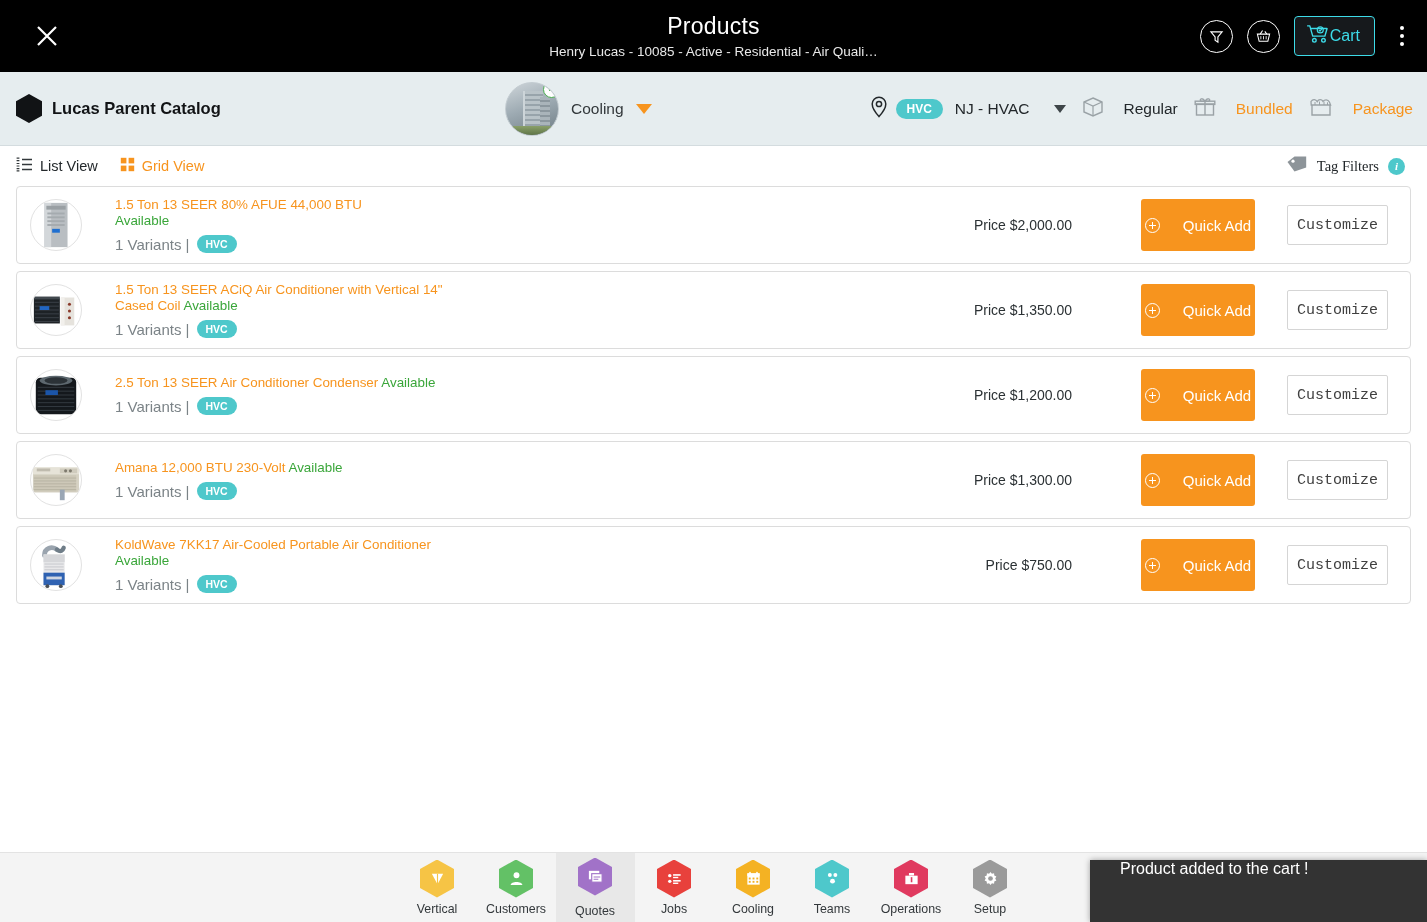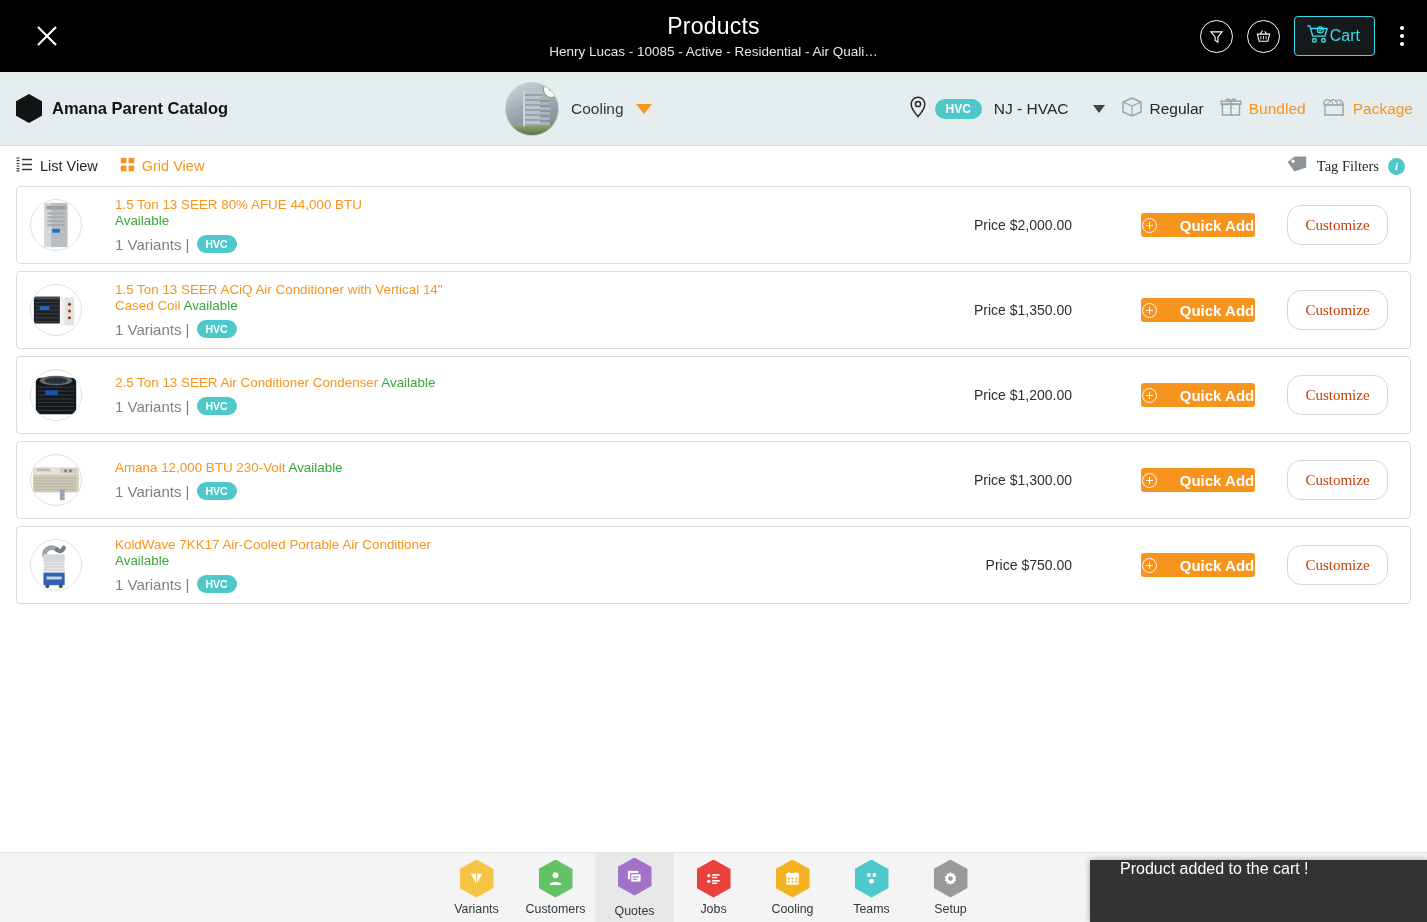--- a/index.html
+++ b/index.html
@@ -132,21 +132,21 @@
     background: #4ec8cb; color: #ffffff; border-radius: 11px;
     font-size: 12px; font-weight: bold; padding: 3px 11px;
   }
   .loc-name { font-size: 15.5px; color: #23282b; margin-left: 4px; }
   .sel-caret {
     width: 0; height: 0; margin-left: 16px;
     border-left: 6px solid transparent; border-right: 6px solid transparent;
     border-top: 8px solid #3e4548;
   }
   .mode-item {
-    display: flex; align-items: center; gap: 7px; cursor: pointer;
+    display: flex; align-items: center; gap: 20px; cursor: pointer;
     font-size: 15.5px;
   }
   .mode-regular { color: #23282b; }
   .mode-orange { color: #f7941e; }
 
   
   .viewbar {
     position: relative; height: 40px;
     display: flex; align-items: center;
     padding: 0 16px;
@@ -191,44 +191,43 @@
   .chip-hvc {
     background: #4ec8cb; color: #ffffff; border-radius: 9px;
     font-size: 10.5px; font-weight: bold; padding: 3px 9px;
   }
   .price {
     position: absolute; right: 338px;
     font-size: 14px; color: #2b3134; white-space: nowrap;
   }
   .quickadd {
     position: absolute; right: 155px;
-    width: 114px; height: 24px;
+    width: 114px; height: 52px;
     background: #f7941e; color: #ffffff;
     border: none; border-radius: 3px;
     display: flex; align-items: center; justify-content: center; gap: 23px;
     font-size: 15px; cursor: pointer;
     font-family: "Liberation Sans", sans-serif;
-    font-weight: bold;
   }
   .qa-plus {
     width: 15px; height: 15px; border-radius: 50%;
     border: 1.4px solid #ffffff; position: relative; flex: 0 0 auto;
   }
   .qa-plus::before, .qa-plus::after {
     content:''; position: absolute; background: #ffffff;
   }
   .qa-plus::before { left: 3px; top: 6px; width: 7px; height: 1.4px; }
   .qa-plus::after  { left: 6px; top: 3px; width: 1.4px; height: 7px; }
   .customize {
     position: absolute; right: 22px;
     width: 101px; height: 40px;
-    background: #ffffff; color: #c2410c;
-    border: 1px solid #d5d5d5; border-radius: 14px;
+    background: #ffffff; color: #404040;
+    border: 1px solid #d5d5d5; border-radius: 2px;
     font-size: 15px; cursor: pointer;
-    font-family: Liberation Serif, serif;
+    font-family: Liberation Mono, monospace;
   }
 
   
   .bottomnav {
     position: absolute; left: 0; bottom: 0; width: 100%;
     height: 70px; background: #f4f4f4;
     border-top: 1px solid #e3e3e3;
     display: flex; align-items: center; justify-content: center;
     gap: 0;
   }
@@ -300,21 +299,21 @@
       <i></i>
         <i></i>
         <i></i>
     </div>
   </div>
 </div>
 
 <div class="subbar">
   <div class="catalog-select">
     <div class="hexagon"></div>
-    <div class="catalog-label">Amana Parent Catalog</div>
+    <div class="catalog-label">Lucas Parent Catalog</div>
   </div>
 
   <div class="cooling-wrap">
     <div class="avatar">
       <div class="bldg"></div>
         <div class="bldg2"></div>
         <div class="ground"></div>
       <div class="avatar-check">✓</div>
     </div>
     <div class="cooling-text">Cooling</div>
@@ -552,21 +551,21 @@
   </div>
 
 <div class="bottomnav" id="bottom-nav">
     <div class="navitem">
       <div class="navhex" style="background:#f6c445">
         <svg width="17" height="17" viewBox="0 0 18 18">
           <path d="M3 4 L15 4 L9 15 Z" fill="#ffffff"></path>
           <path d="M9 4 L9 15" stroke="#f6c445" stroke-width="1.2"></path>
         </svg>
       </div>
-      <div class="navlabel">Variants</div>
+      <div class="navlabel">Vertical</div>
     </div>
     <div class="navitem">
       <div class="navhex" style="background:#63c166">
         <svg width="17" height="17" viewBox="0 0 18 18">
           <circle cx="9" cy="5.6" r="3.1" fill="#ffffff"></circle>
           <path d="M2.8 16 C2.8 11.6 15.2 11.6 15.2 16 Z" fill="#ffffff"></path>
         </svg>
       </div>
       <div class="navlabel">Customers</div>
     </div>
@@ -616,20 +615,30 @@
       <div class="navhex" style="background:#4ec8cb">
         <svg width="17" height="17" viewBox="0 0 18 18">
           <circle cx="6.2" cy="5.4" r="2.1" fill="#ffffff"></circle>
           <circle cx="12" cy="5.4" r="2.1" fill="#ffffff"></circle>
           <circle cx="9" cy="11.8" r="2.6" fill="#ffffff"></circle>
         </svg>
       </div>
       <div class="navlabel">Teams</div>
     </div>
     <div class="navitem">
+      <div class="navhex" style="background:#e03a5f">
+        <svg width="17" height="17" viewBox="0 0 18 18">
+          <rect x="2.5" y="6" width="13" height="9" fill="#ffffff"></rect>
+          <rect x="6.3" y="3.2" width="5.4" height="2.6" fill="#ffffff"></rect>
+          <rect x="8.2" y="7.6" width="1.7" height="5.4" fill="#e03a5f"></rect>
+        </svg>
+      </div>
+      <div class="navlabel">Operations</div>
+    </div>
+    <div class="navitem">
       <div class="navhex" style="background:#9a9a9a">
         <svg width="17" height="17" viewBox="0 0 18 18">
           <path d="M9 2.2 L10.5 4 L12.8 3.5 L13 5.9 L15.2 6.9 L14 9 L15.2 11.1 L13 12.1 L12.8 14.5 L10.5 14 L9 15.8 L7.5 14 L5.2 14.5 L5 12.1 L2.8 11.1 L4 9 L2.8 6.9 L5 5.9 L5.2 3.5 L7.5 4 Z" fill="#ffffff"></path>
           <circle cx="9" cy="9" r="2.5" fill="#9a9a9a"></circle>
         </svg>
       </div>
       <div class="navlabel">Setup</div>
     </div>
   </div>
 

